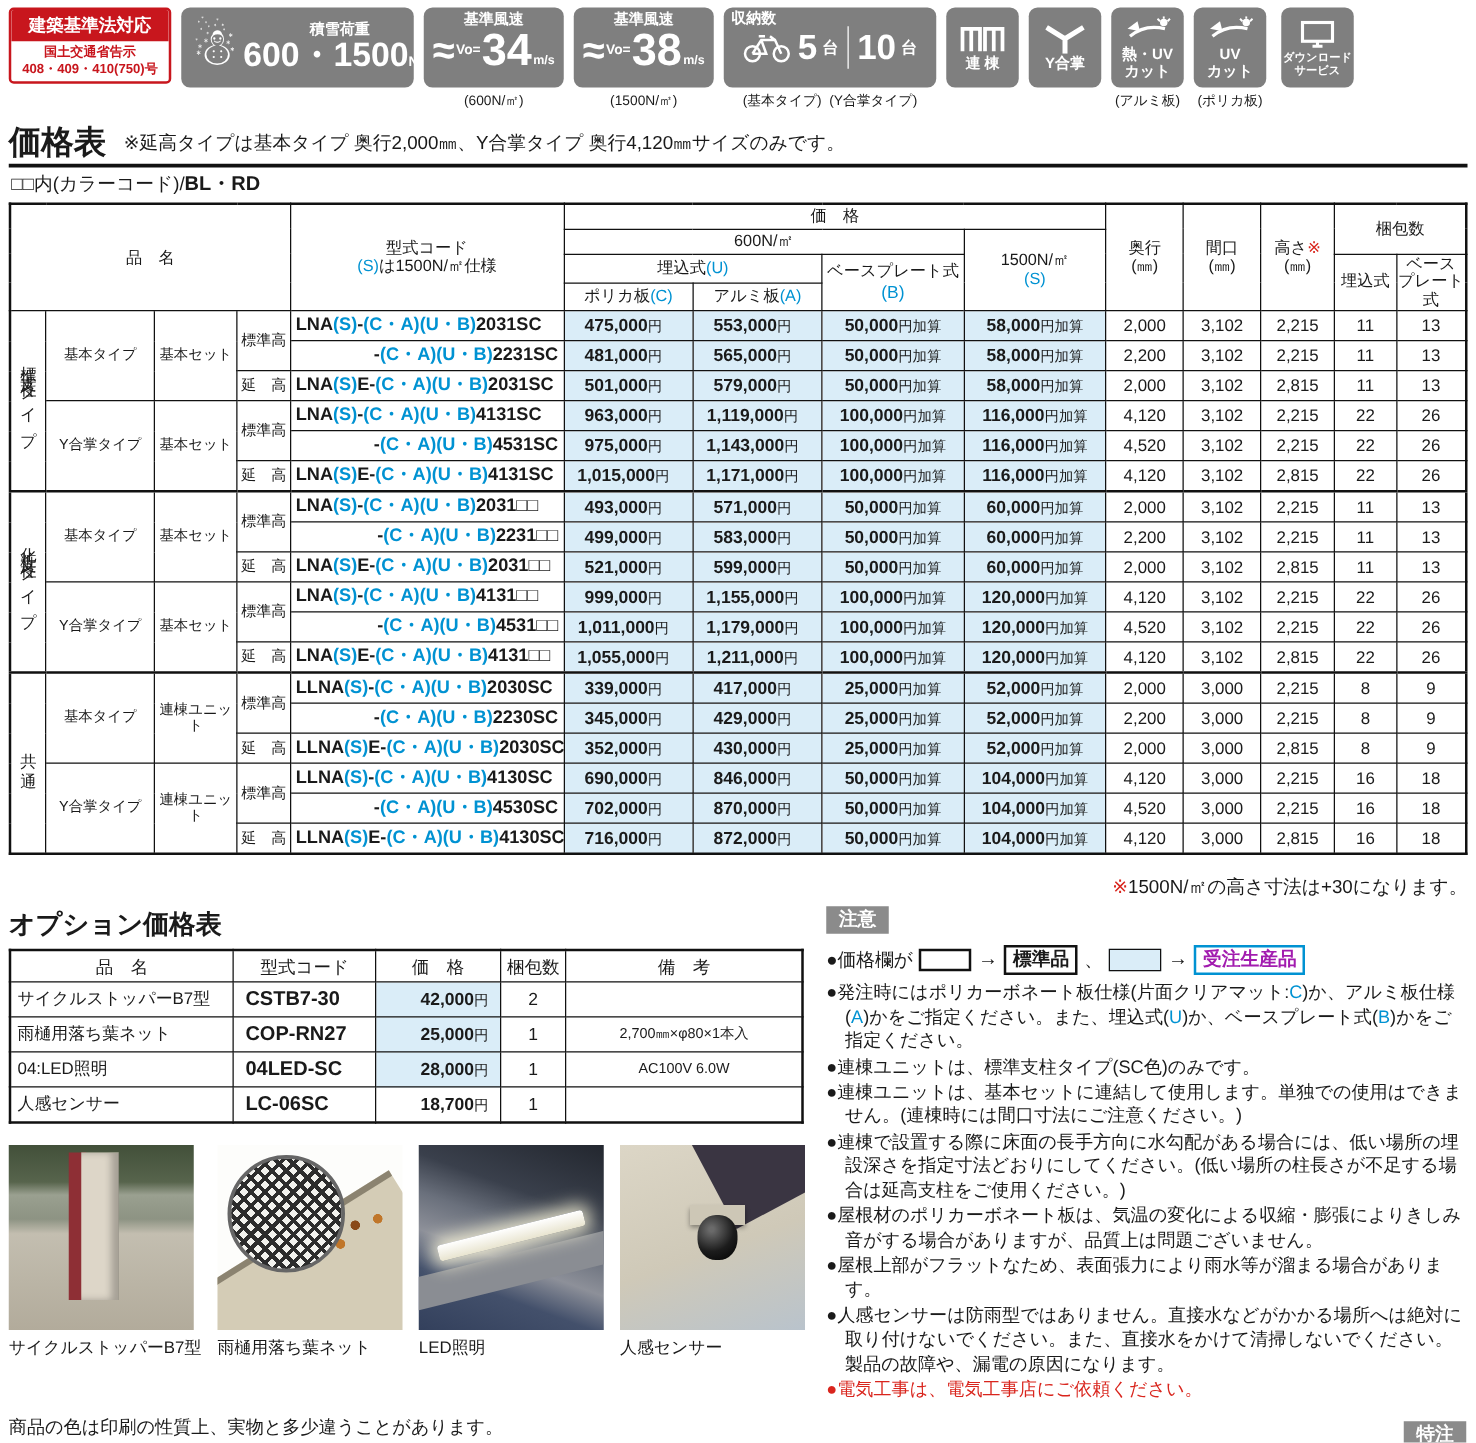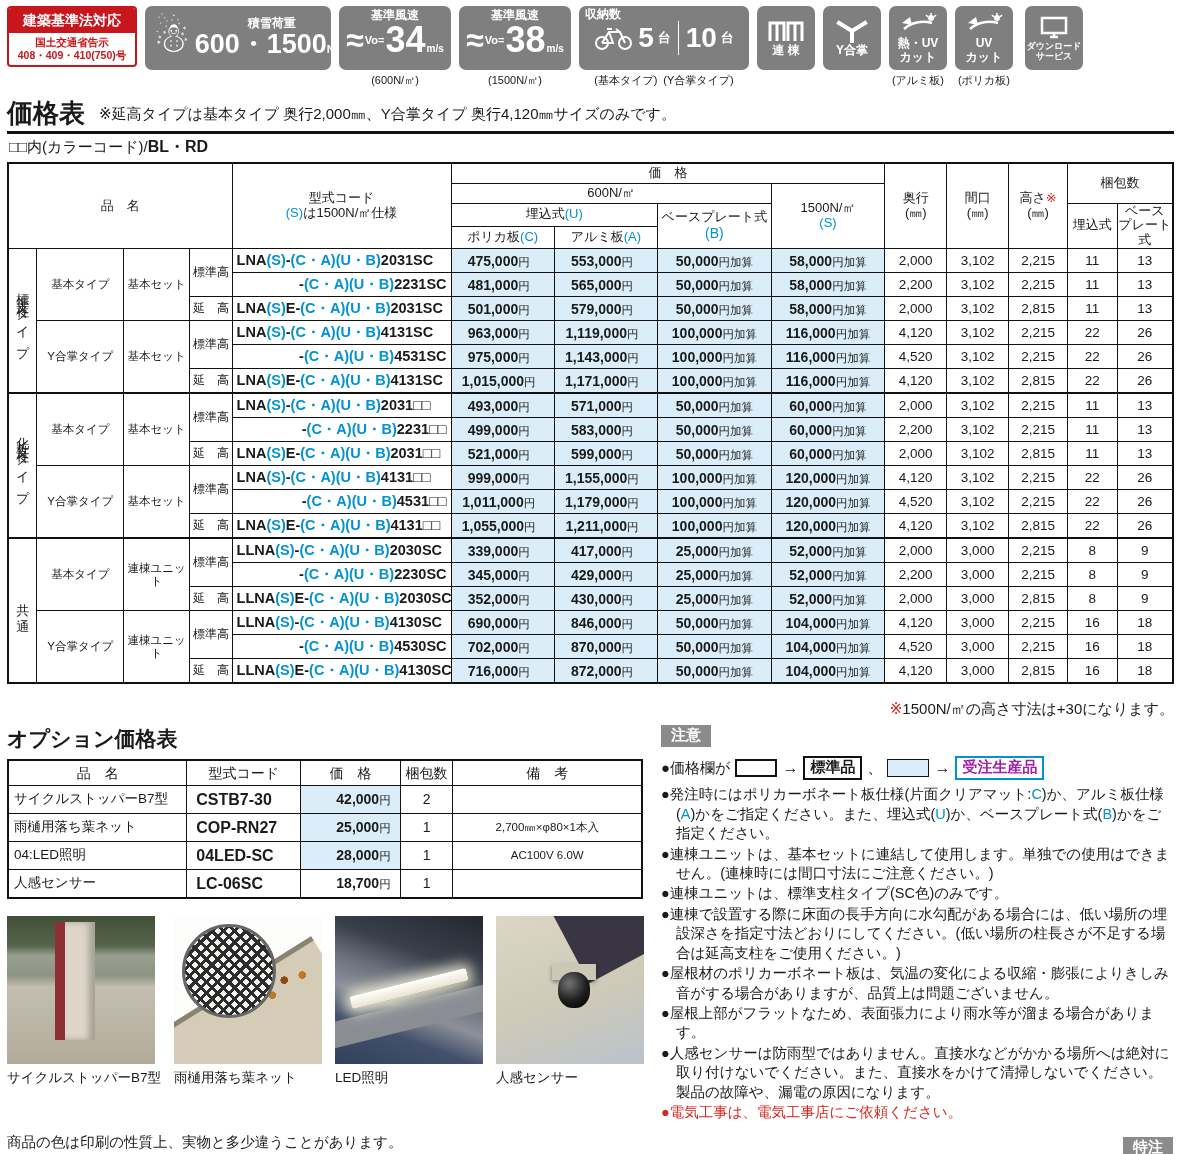--- a/index.html
+++ b/index.html
@@ -674,22 +674,22 @@
         <span class="sw"></span>
         <span class="arr">→</span>
         <span class="boxed">標準品</span>
         <span>、</span>
         <span class="sw blue"></span>
         <span class="arr">→</span>
         <span class="boxed blue">受注生産品</span>
       </div>
       <div>
           <div class="nt"><span>●発注時にはポリカーボネート板仕様(片面クリアマット:</span><span class="bl">C</span><span>)か、アルミ板仕様(</span><span class="bl">A</span><span>)かをご指定ください。また、埋込式(</span><span class="bl">U</span><span>)か、ベースプレート式(</span><span class="bl">B</span><span>)かをご指定ください。</span></div>
+          <div class="nt"><span>●連棟ユニットは、標準支柱タイプ(SC色)のみです。</span></div>
           <div class="nt"><span>●連棟ユニットは、基本セットに連結して使用します。単独での使用はできません。(連棟時には間口寸法にご注意ください。)</span></div>
-          <div class="nt"><span>●連棟ユニットは、標準支柱タイプ(SC色)のみです。</span></div>
           <div class="nt"><span>●連棟で設置する際に床面の長手方向に水勾配がある場合には、低い場所の埋設深さを指定寸法どおりにしてください。(低い場所の柱長さが不足する場合は延高支柱をご使用ください。)</span></div>
           <div class="nt"><span>●屋根材のポリカーボネート板は、気温の変化による収縮・膨張によりきしみ音がする場合がありますが、品質上は問題ございません。</span></div>
           <div class="nt"><span>●屋根上部がフラットなため、表面張力により雨水等が溜まる場合があります。</span></div>
           <div class="nt"><span>●人感センサーは防雨型ではありません。直接水などがかかる場所へは絶対に取り付けないでください。また、直接水をかけて清掃しないでください。製品の故障や、漏電の原因になります。</span></div>
           <div class="nt rd"><span>●電気工事は、電気工事店にご依頼ください。</span></div>
         </div>
 
       <div class="custom-block">
         <div class="sec-label">特注</div>
         <div>

